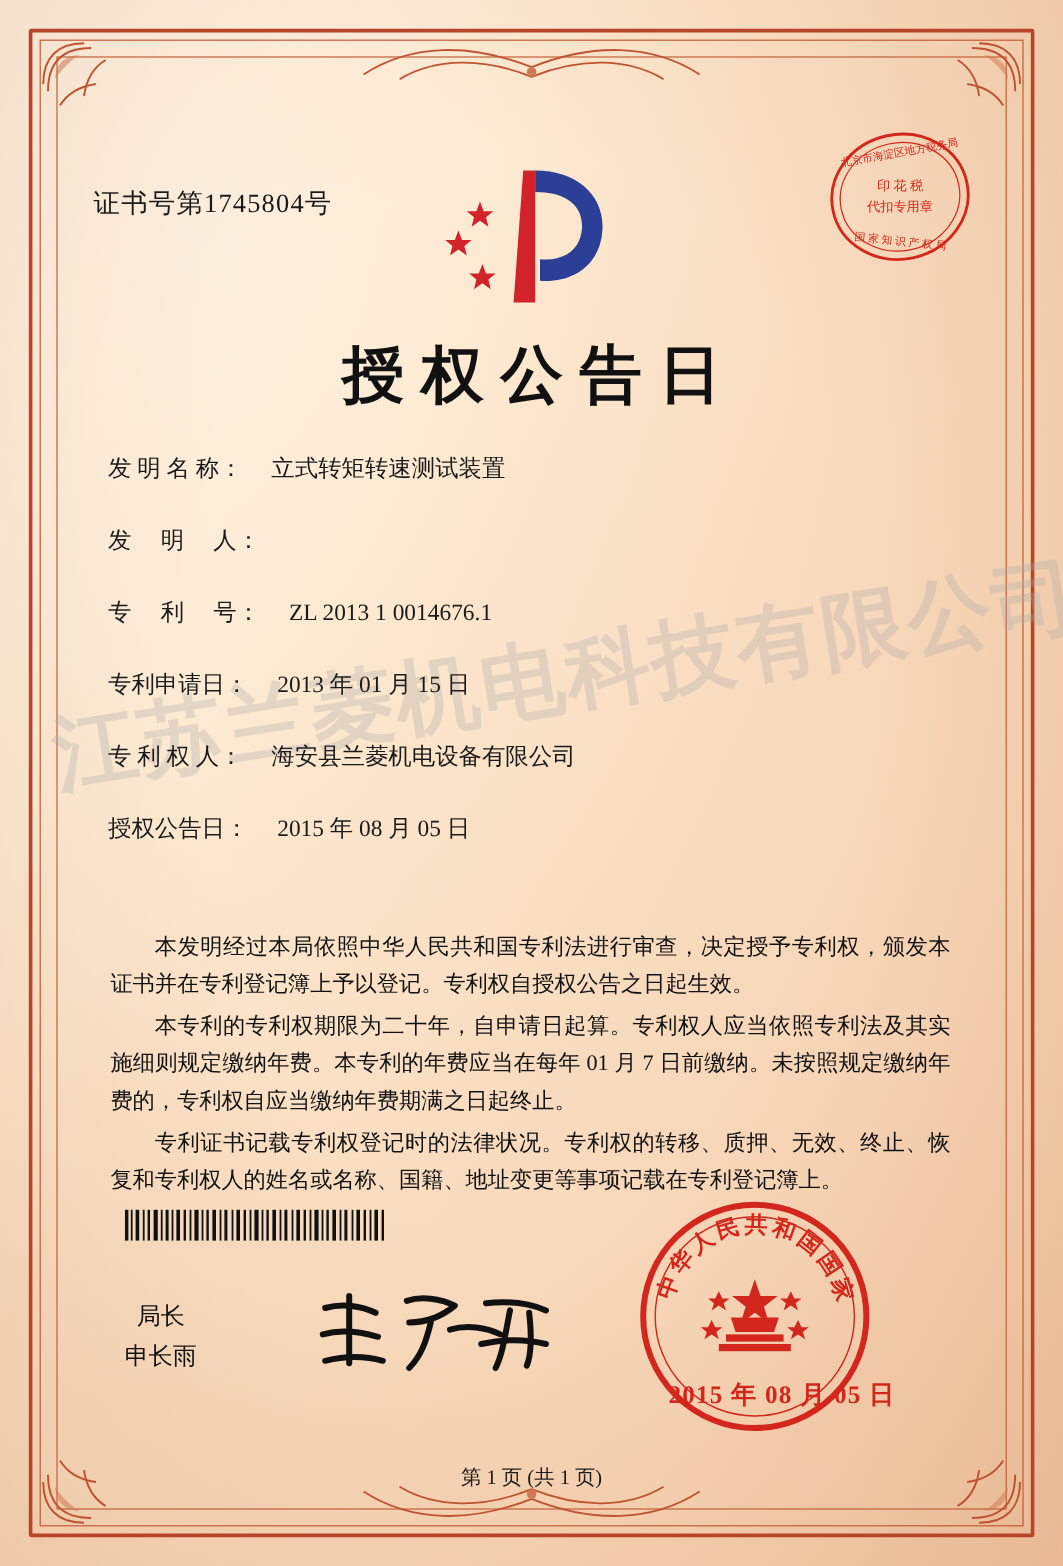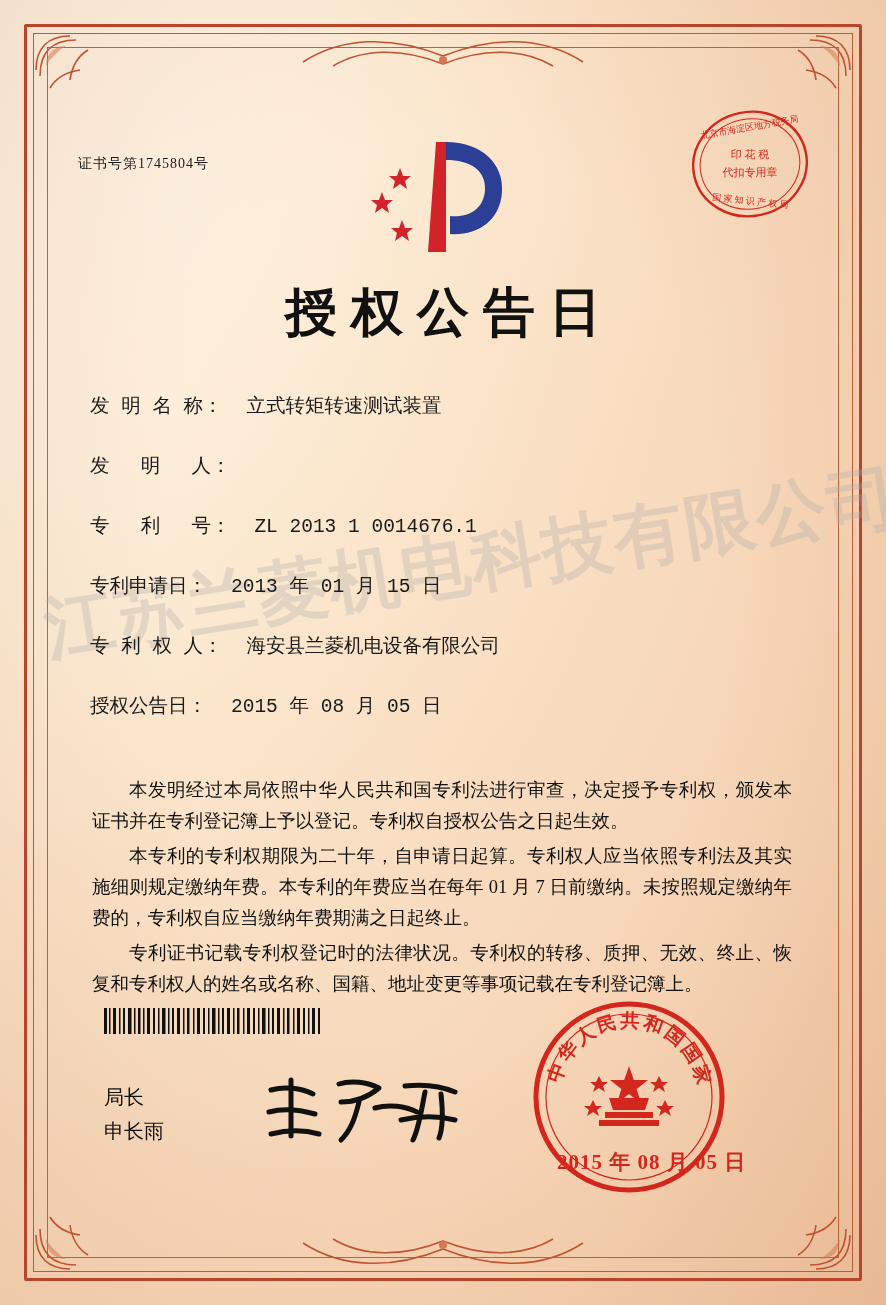--- a/index.html
+++ b/index.html
@@ -65,21 +65,21 @@
 
   .edge-orn { position: absolute; pointer-events: none; }
   .edge-top   { top: 30px;    left: 50%; transform: translateX(-50%); }
   .edge-bot   { bottom: 30px; left: 50%; transform: translateX(-50%) scaleY(-1); }
 
   
   .cert-no {
     position: absolute;
     left: 78px;
     top: 155px;
-    font-size: 14px;
+    font-size: 22px;
     color: #1a1a1a;
     letter-spacing: 1px;
     white-space: nowrap;
   }
   .logo {
     position: absolute;
     left: 370px;
     top: 130px;
     width: 140px;
     height: 135px;
@@ -101,23 +101,22 @@
     letter-spacing: 14px;
     color: #111;
     text-indent: 14px;
     font-family: "Liberation Serif", "DejaVu Serif", serif;
   }
 
   
   .fields {
     position: absolute;
     left: 90px;
-    top: 392px;
+    top: 377px;
     width: 700px;
-    font-family: Liberation Mono, monospace;
   }
   .field-row {
     display: flex;
     align-items: baseline;
     font-size: 19.5px;
     color: #1a1a1a;
     margin-bottom: 33px;
     white-space: nowrap;
   }
   .field-label {
@@ -171,20 +170,21 @@
   }
 
   
   .sig-block {
     position: absolute;
     left: 104px;
     top: 1080px;
     font-size: 20px;
     line-height: 34px;
     color: #111;
+    text-align: center;
   }
   .signature {
     position: absolute;
     left: 255px;
     top: 1068px;
     width: 215px;
     height: 80px;
   }
 
   
@@ -457,13 +457,14 @@
           <rect x="-30" y="18" width="60" height="6"></rect>
           <rect x="-24" y="10" width="48" height="6"></rect>
           <path d="M-20 -4 L20 -4 L16 8 L-16 8 Z"></path>
         </g>
       </g>
     </svg>
   </div>
 
   <div class="seal-date">2015 年 08 月 05 日</div>
 
+  <div class="footer">第 1 页 (共 1 页)</div>
 </div>
 
 </body></html>

